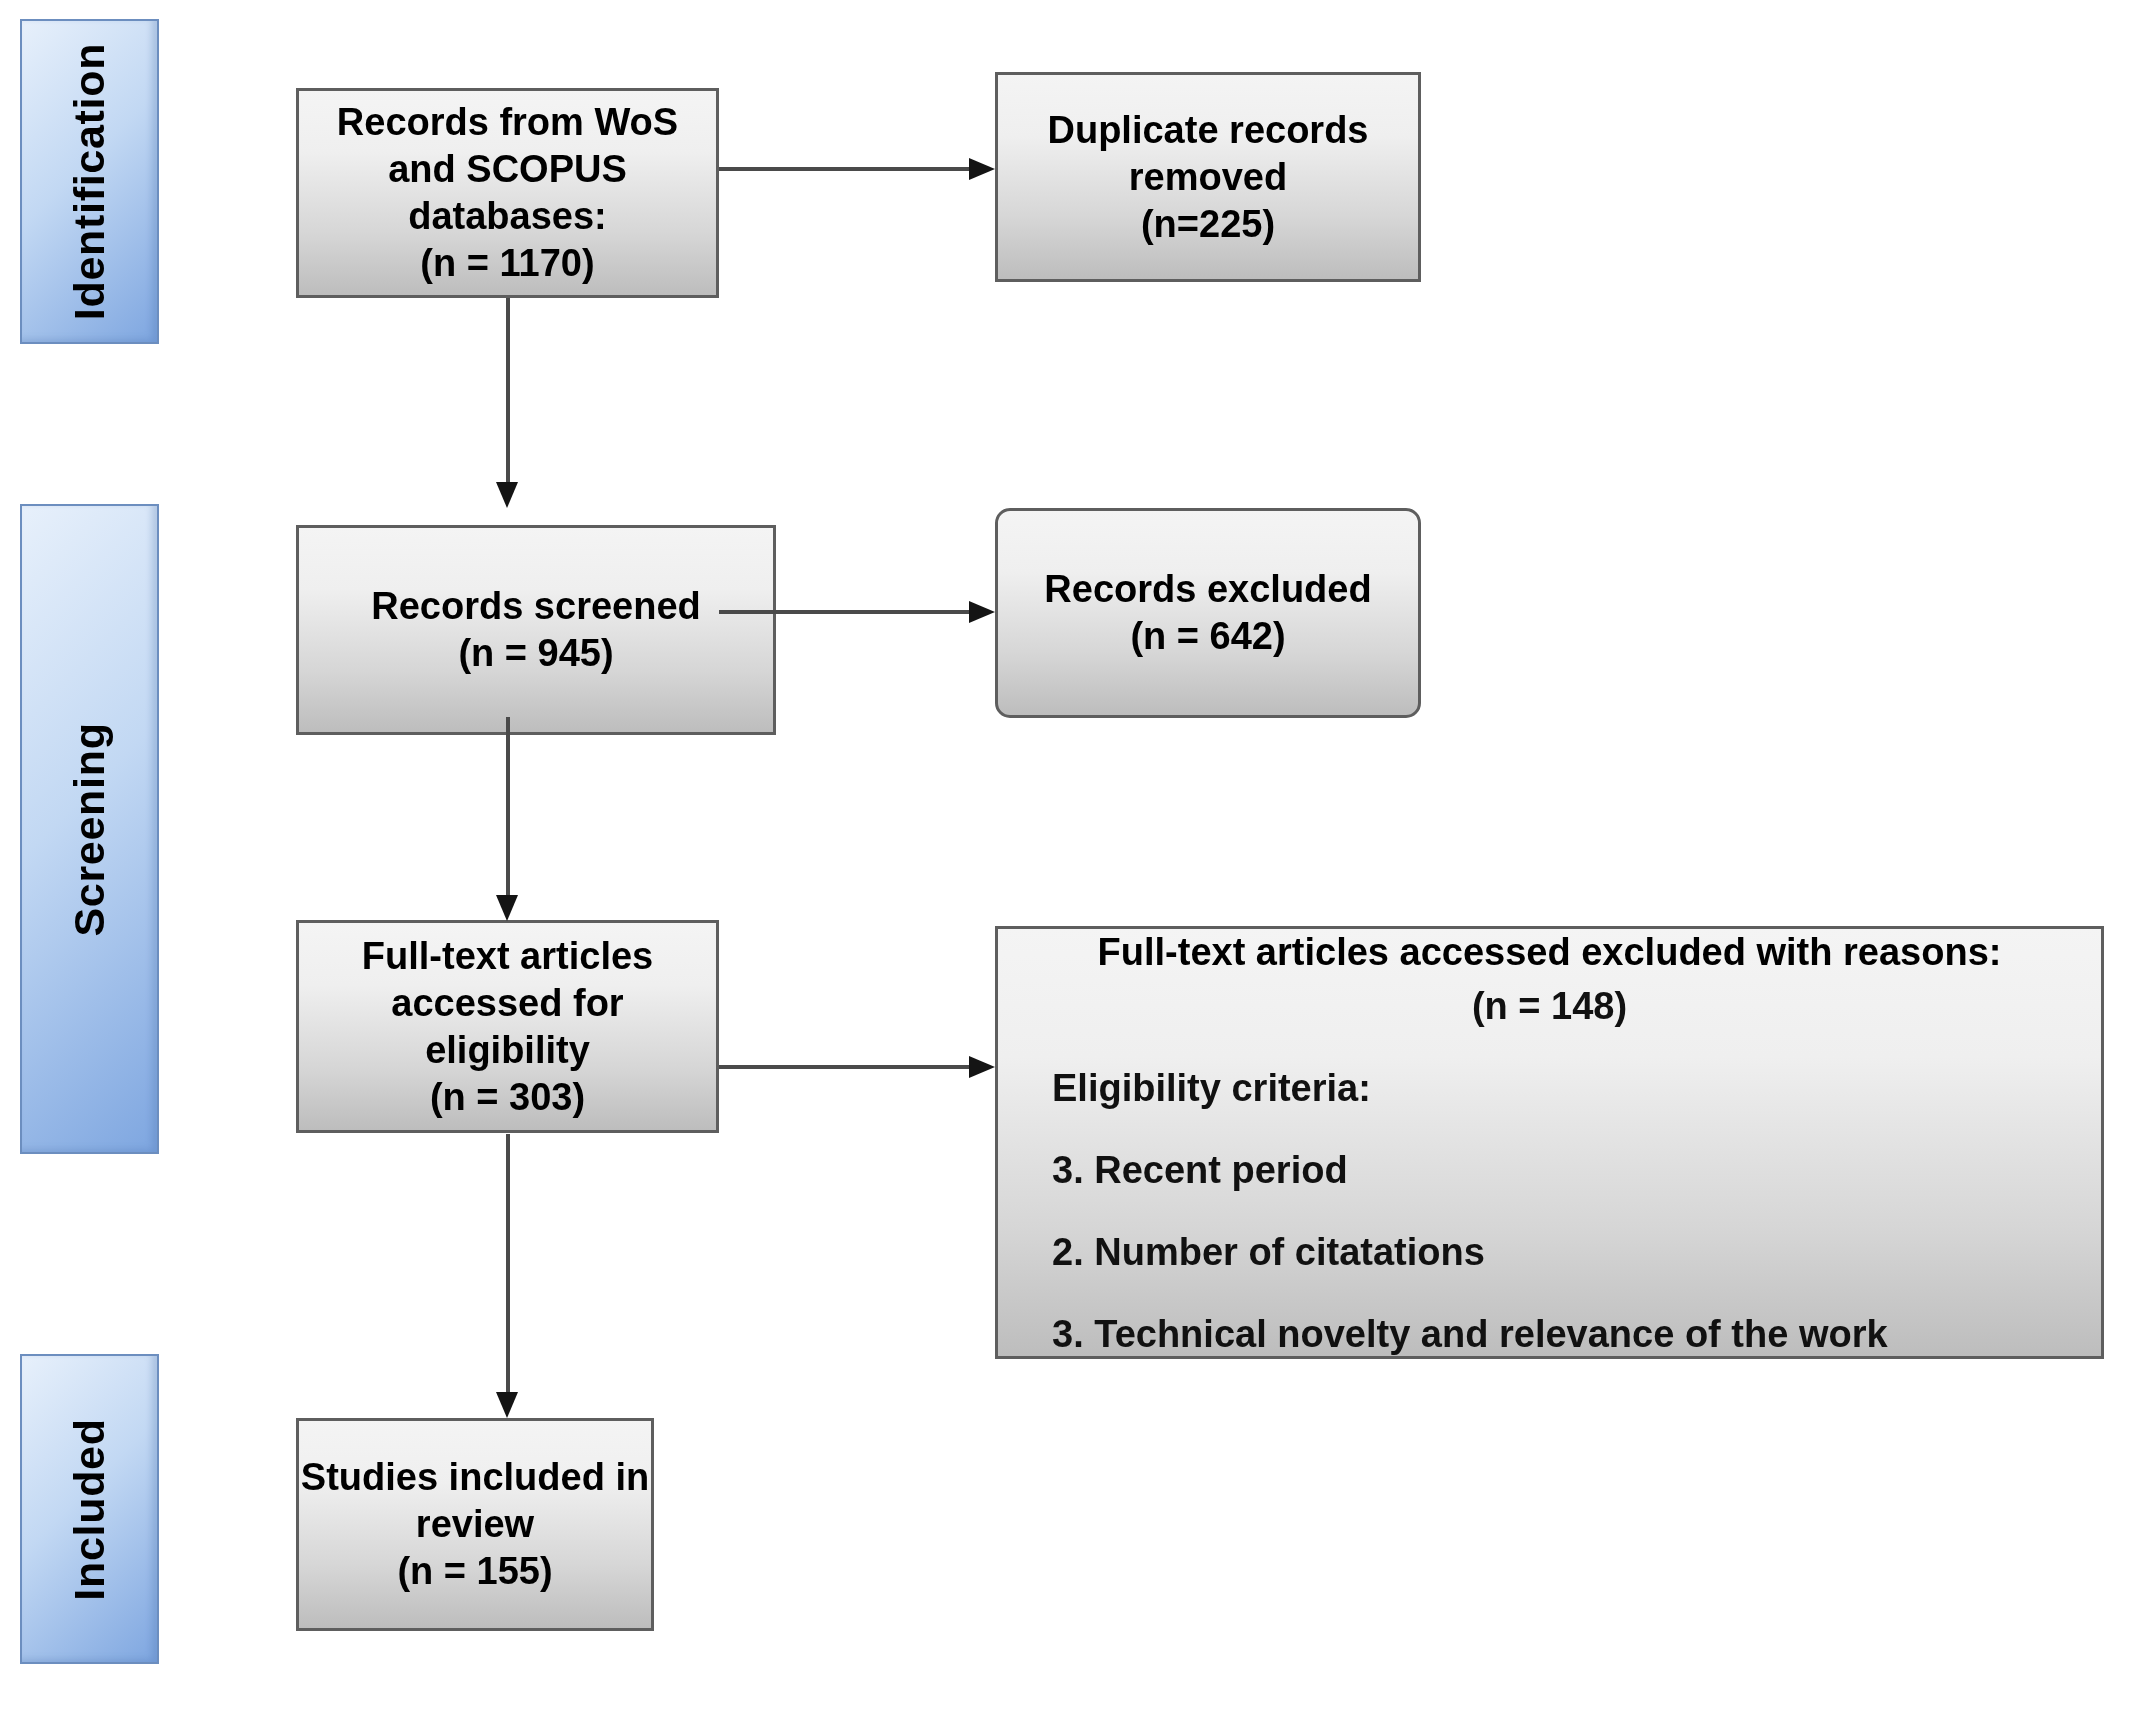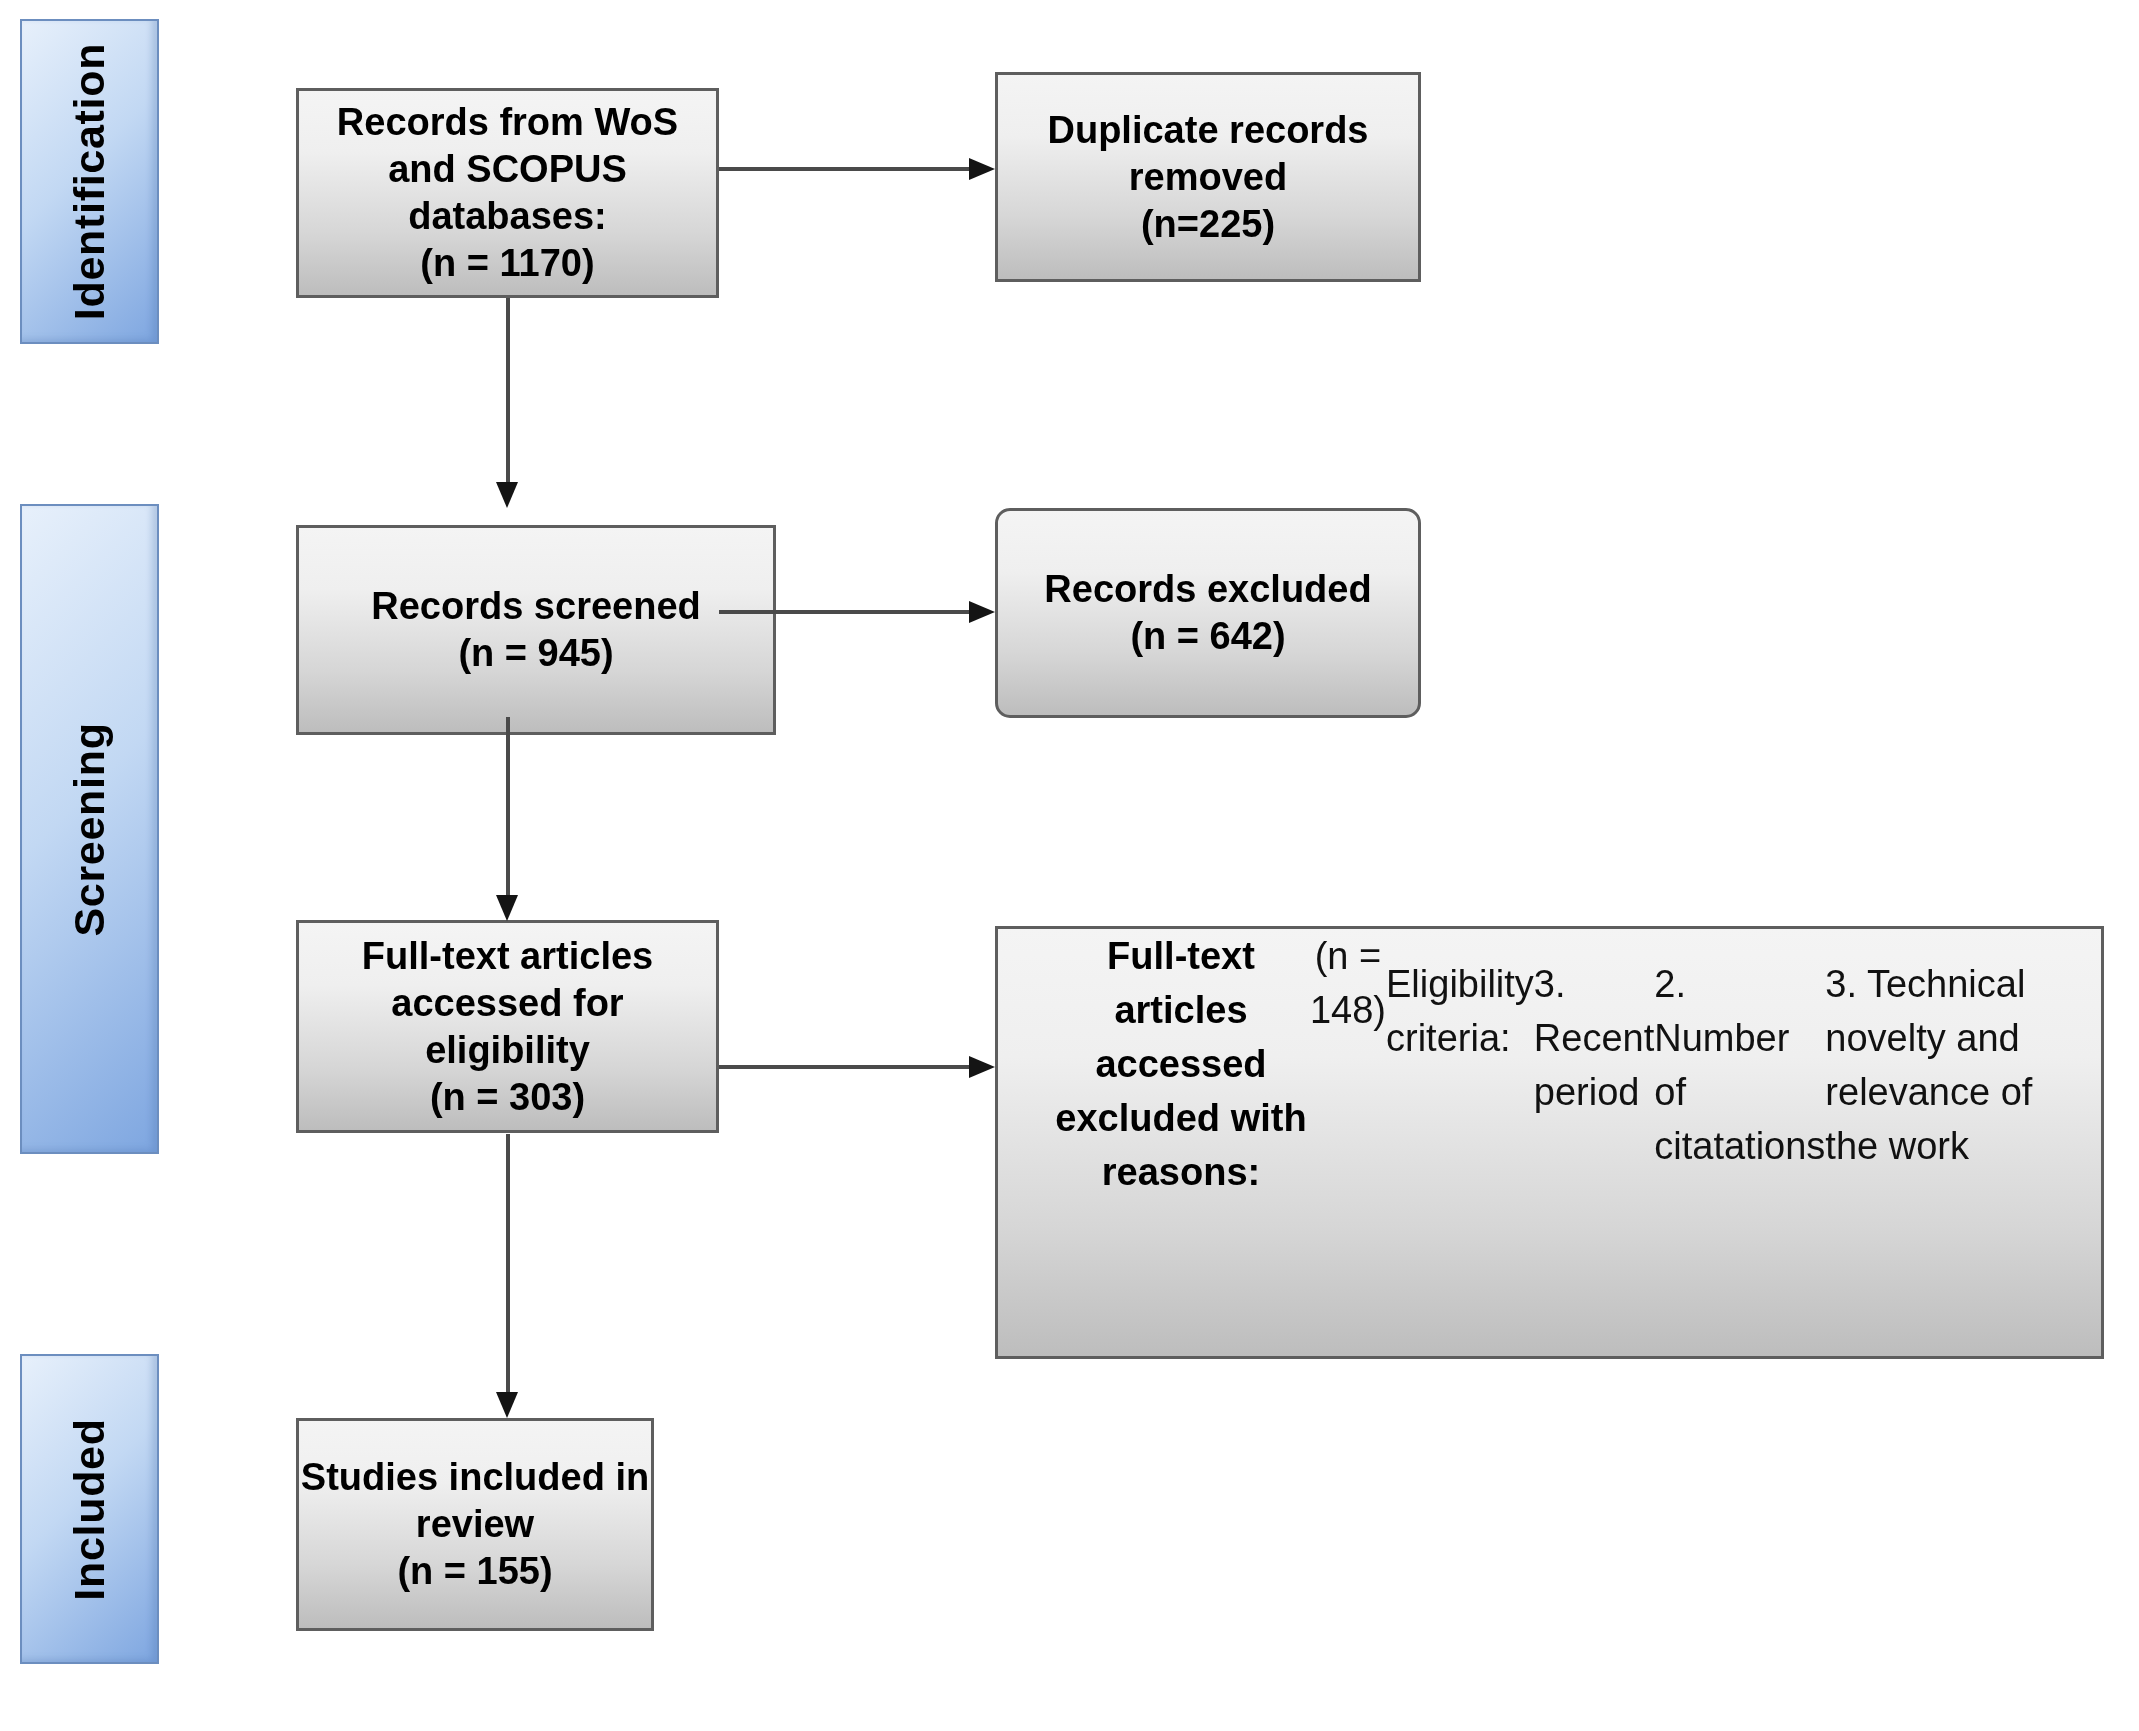--- a/index.html
+++ b/index.html
@@ -59,32 +59,33 @@
     font-weight: bold;
     color: #000000;
   }
   #box-records-sources   { left: 296px;  top: 88px;  width: 423px;  height: 210px; }
   #box-duplicates        { left: 995px; top: 72px;  width: 426px;  height: 210px; }
   #box-screened          { left: 296px;  top: 525px;  width: 480px;  height: 210px; }
   #box-excluded          { left: 995px; top: 508px;  width: 426px;  height: 210px; border-radius: 15px; }
   #box-fulltext          { left: 296px;  top: 920px; width: 423px;  height: 213px; }
   #box-fulltext-excluded {
     left: 995px; top: 926px; width: 1109px; height: 433px;
-    flex-direction: row;
+    flex-direction: column;
     align-items: stretch;
     justify-content: center;
     padding: 0 54px;
     text-align: left;
   }
   #box-included          { left: 296px;  top: 1418px; width: 358px;  height: 213px; }
 
   #box-fulltext-excluded .ln {
     font-size: 38px;
     line-height: 54px;
     color: #111111;
+    font-weight: bold;
   }
   #box-fulltext-excluded .ln.title  { font-weight: bold; text-align: center; color: #000; }
   #box-fulltext-excluded .ln.center { text-align: center; }
   #box-fulltext-excluded .ln.left   { text-align: left; margin-top: 28px; }
 
   
   .arrow-stem-h {
     position: absolute;
     height: 4px;
     background: #4a4a4a;

